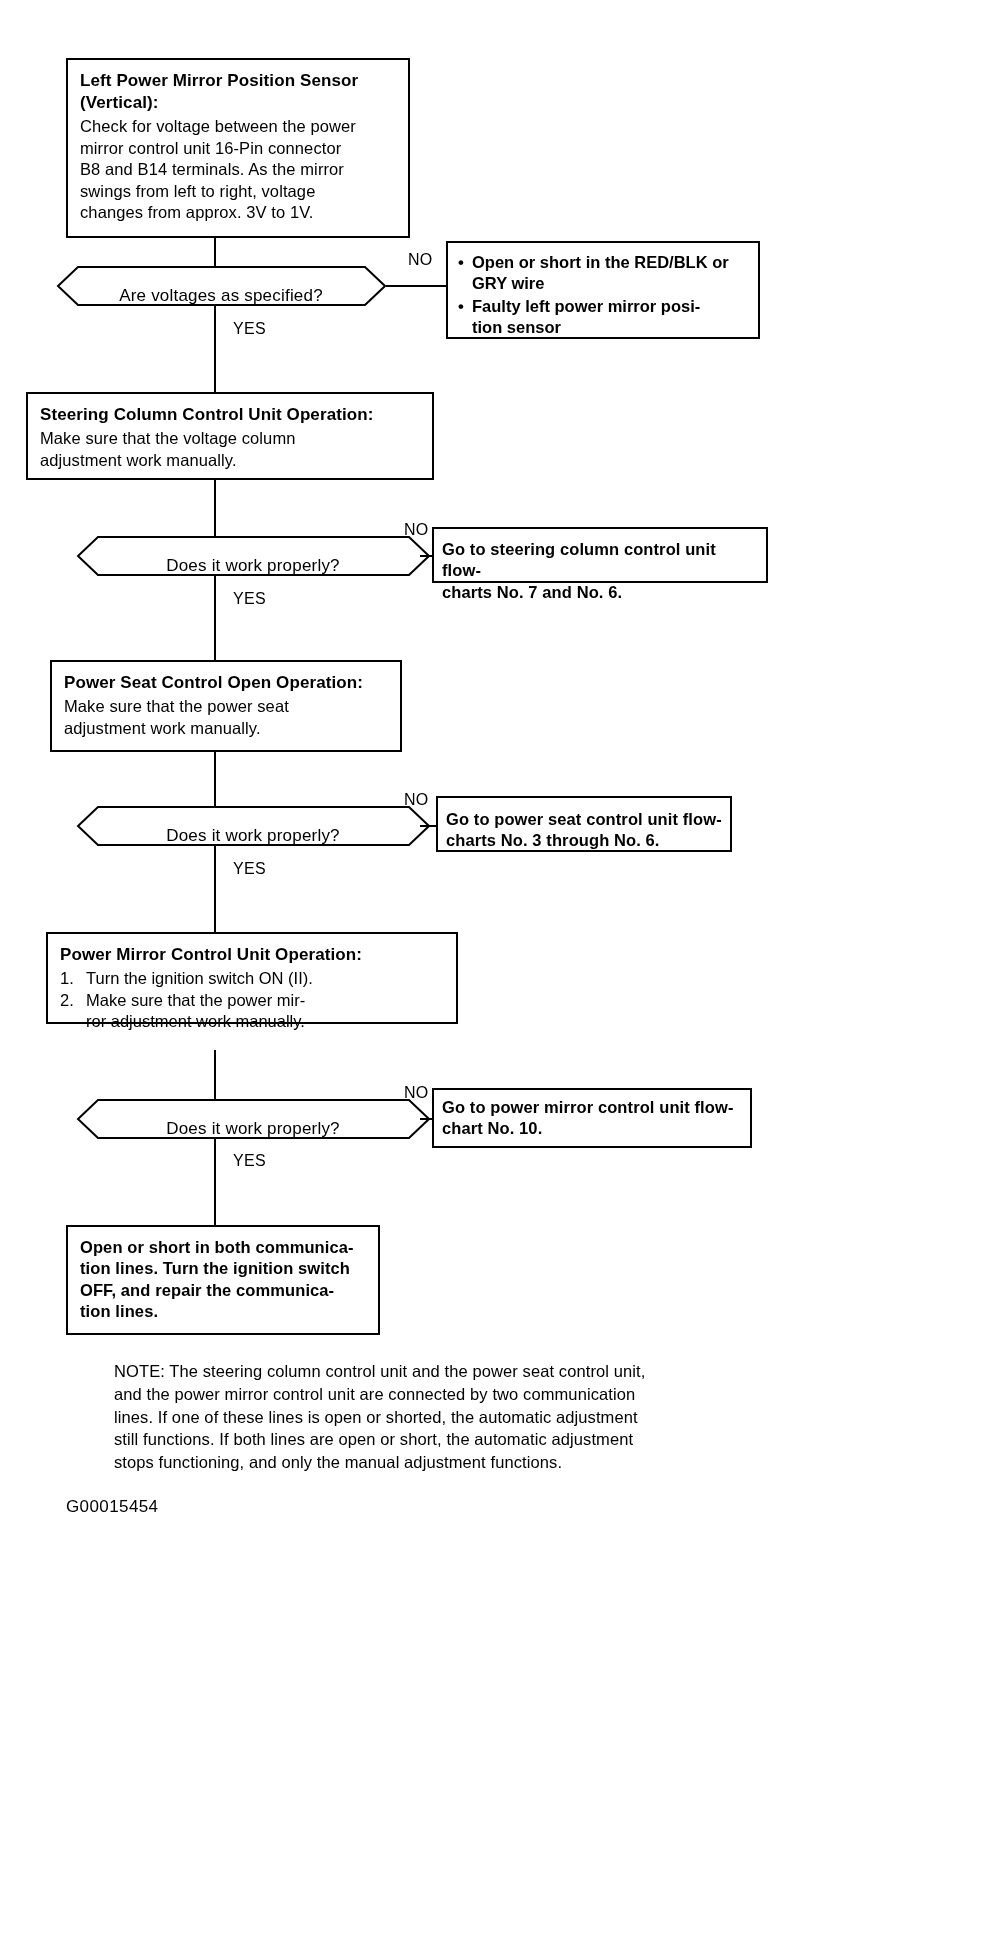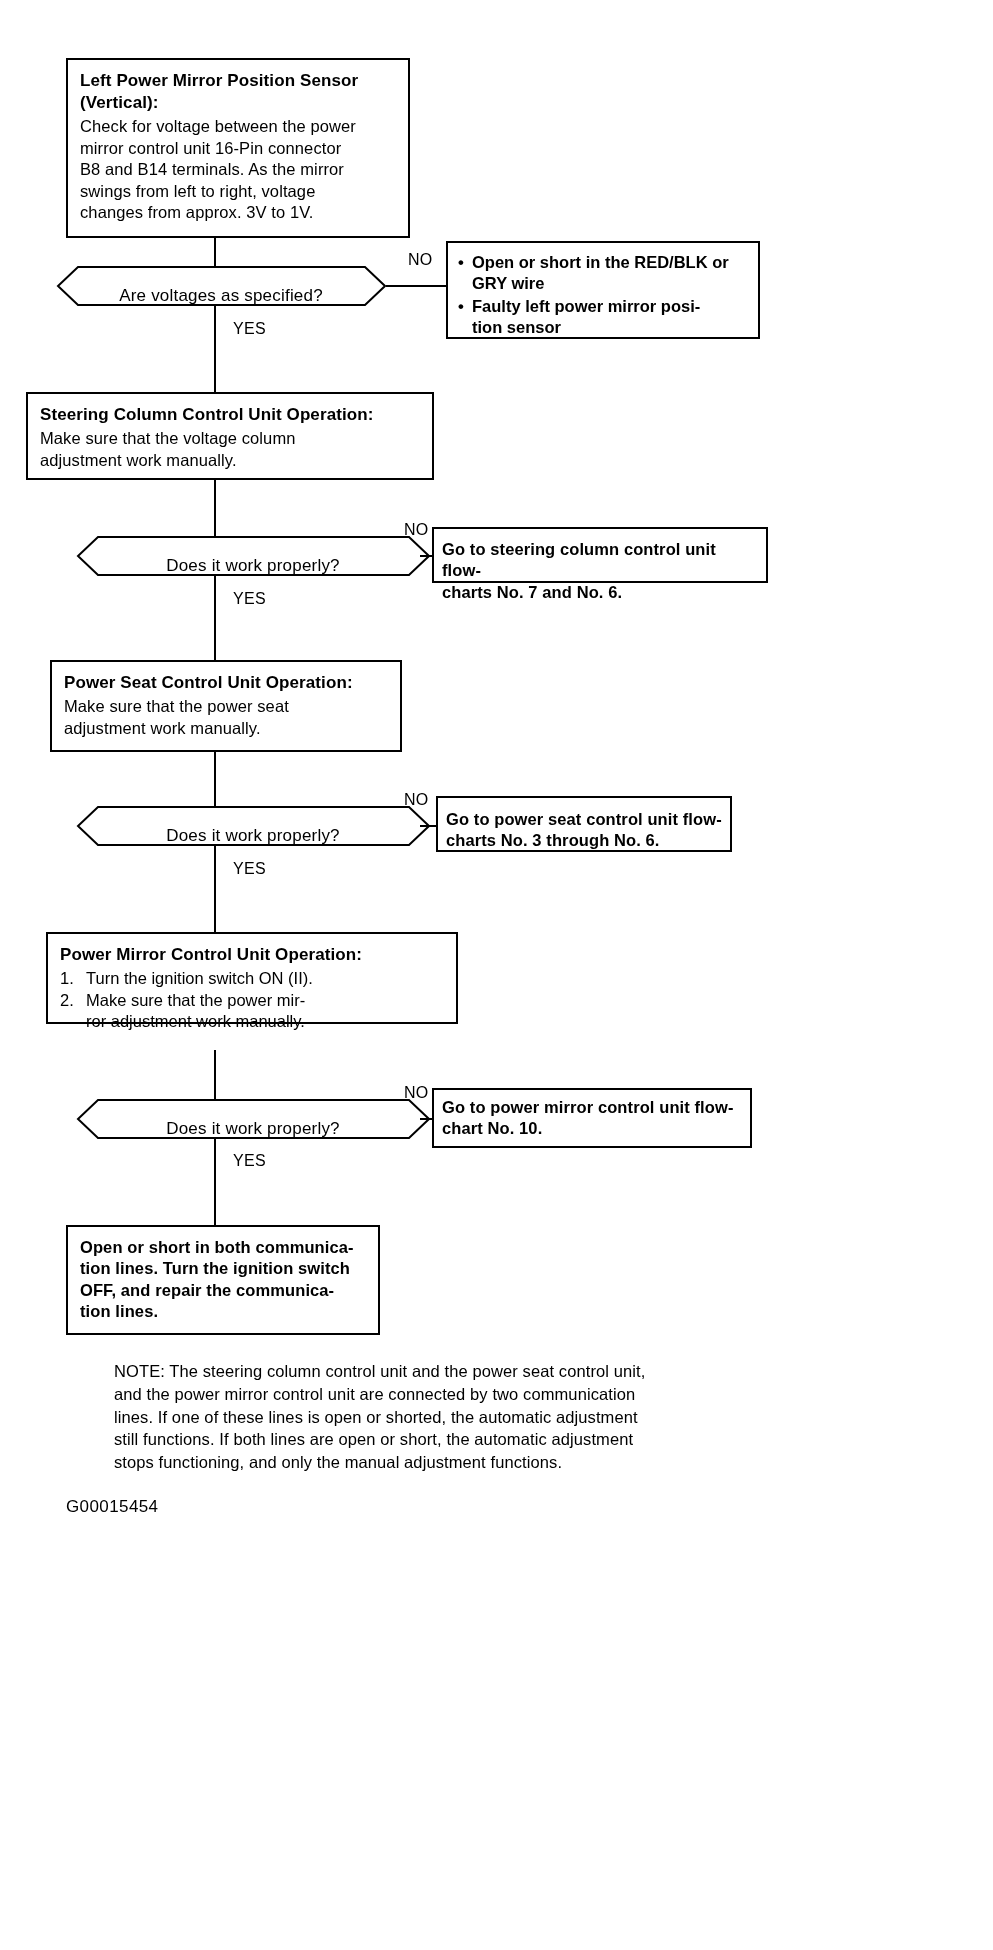--- a/index.html
+++ b/index.html
@@ -134,21 +134,21 @@
 
   <div class="abs pbox bold-body" style="left:432px;top:527px;width:336px;height:56px;padding:10px 8px;">
     <div class="body">Go to steering column control unit flow-
 charts No. 7 and No. 6.</div>
   </div>
 
   <div class="vline" style="left:214px;top:576px;height:84px;"></div>
   <div class="elabel" style="left:233px;top:590px;">YES</div>
 
   <div class="abs pbox" style="left:50px;top:660px;width:352px;height:92px;">
-    <div class="title">Power Seat Control Unit Operation:</div>
+    <div class="title">Power Seat Control Open Operation:</div>
     <div class="body">Make sure that the power seat
 adjustment work manually.</div>
   </div>
 
   <div class="vline" style="left:214px;top:752px;height:54px;"></div>
 
   <div class="decision" style="left:76px;top:806px;width:354px;height:40px;">
     <svg width="354" height="40" viewBox="0 0 354 40">
       <polygon points="22,1 333,1 353,20 333,39 22,39 2,20" fill="#ffffff" stroke="#000000" stroke-width="2"></polygon>
     </svg>

